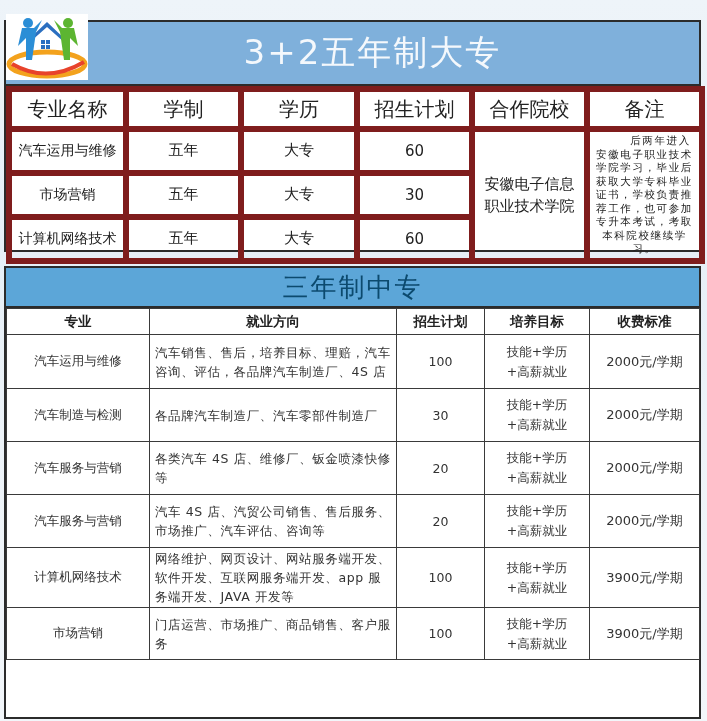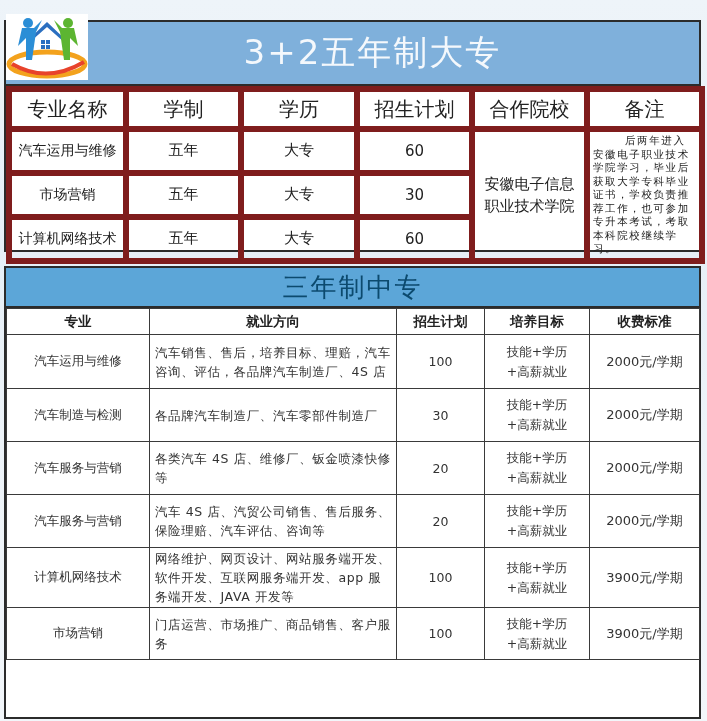--- a/index.html
+++ b/index.html
@@ -32,21 +32,21 @@
     #t1 td, #t1 th {
       border: 6px solid #7f1d1d; text-align: center; vertical-align: middle;
       font-weight: normal;
     }
     #t1 th { height: 40px; font-size: 20px; color: #222; }
     #t1 td { height: 40px; font-size: 15px; }
     #t1 td.major { font-size: 14px; }
     #t1 td.partner { font-size: 15px; line-height: 22px; }
     #t1 td.note {
       font-size: 10.5px; line-height: 13.5px; letter-spacing: 1.6px;
-      text-align: left; padding: 2px 3px; text-indent: 32px;
+      text-align: center; padding: 2px 3px; text-indent: 32px;
     }
     
     #sec2 {
       position: absolute; left: 4px; top: 266px; width: 697px; height: 453px;
       border: 2px solid #2b2b2b; background: #fff;
     }
     #sec2 .banner {
       height: 40px; background: #5ca6d8;
       display: flex; align-items: center; justify-content: center;
       border-bottom: 2px solid #2b2b2b;
@@ -176,21 +176,21 @@
     </tr>
     <tr class="r3">
       <td class="c">汽车服务与营销</td>
       <td class="dir">各类汽车 4S 店、维修厂、钣金喷漆快修等</td>
       <td class="c">20</td>
       <td class="c goal"><span style="display:inline-block;width:82px;">技能+学历+高薪就业</span></td>
       <td class="c fee">2000元/学期</td>
     </tr>
     <tr class="r5">
       <td class="c">汽车服务与营销</td>
-      <td class="dir">汽车 4S 店、汽贸公司销售、售后服务、保险理赔、汽车评估、咨询等</td>
+      <td class="dir">汽车 4S 店、汽贸公司销售、售后服务、市场推广、汽车评估、咨询等</td>
       <td class="c">20</td>
       <td class="c goal"><span style="display:inline-block;width:82px;">技能+学历+高薪就业</span></td>
       <td class="c fee">2000元/学期</td>
     </tr>
     <tr class="r6">
       <td class="c">计算机网络技术</td>
       <td class="dir">网络维护、网页设计、网站服务端开发、软件开发、互联网服务端开发、app 服务端开发、JAVA 开发等</td>
       <td class="c">100</td>
       <td class="c goal"><span style="display:inline-block;width:82px;">技能+学历+高薪就业</span></td>
       <td class="c fee">3900元/学期</td>

